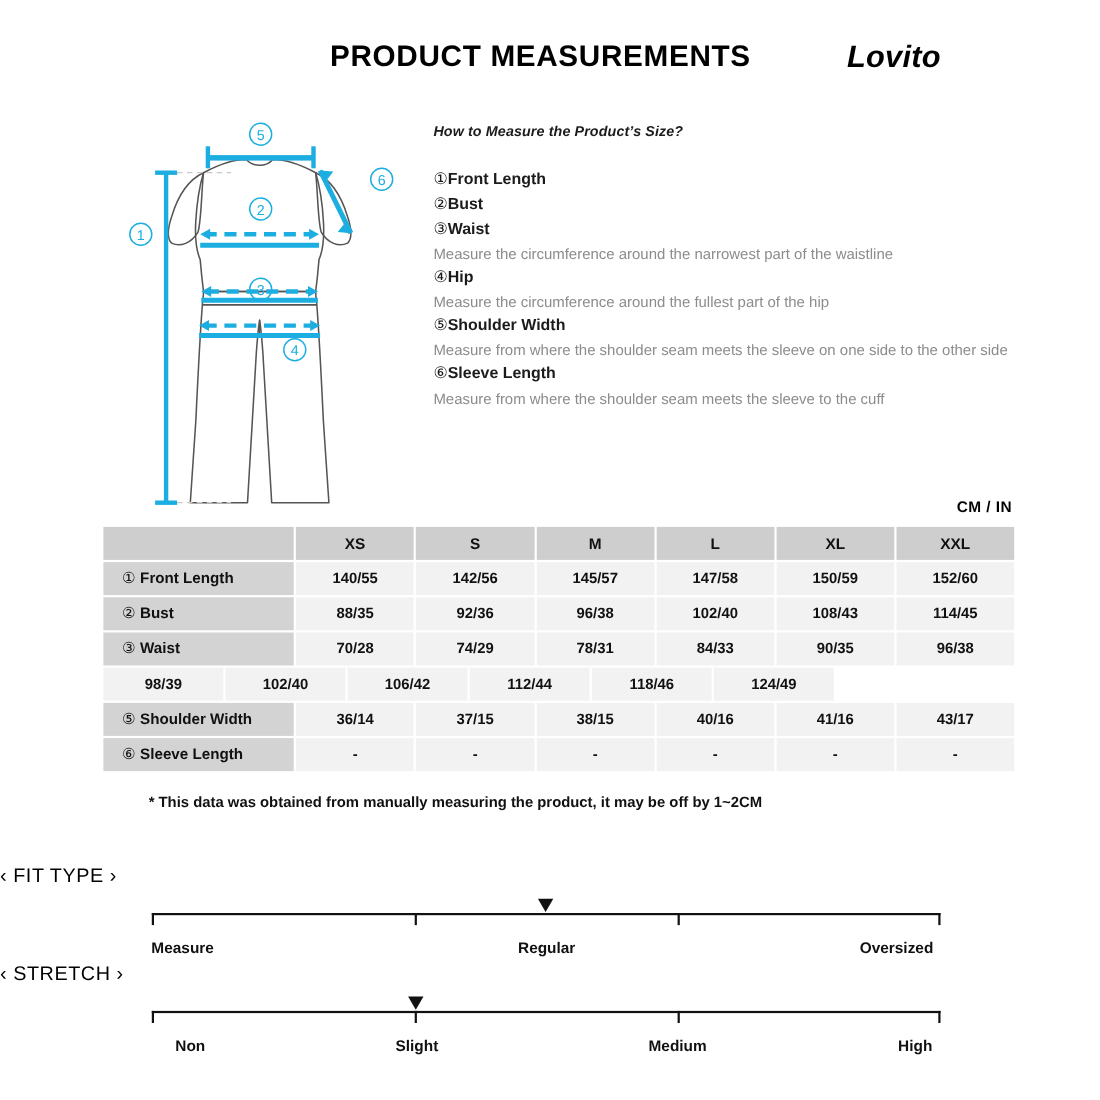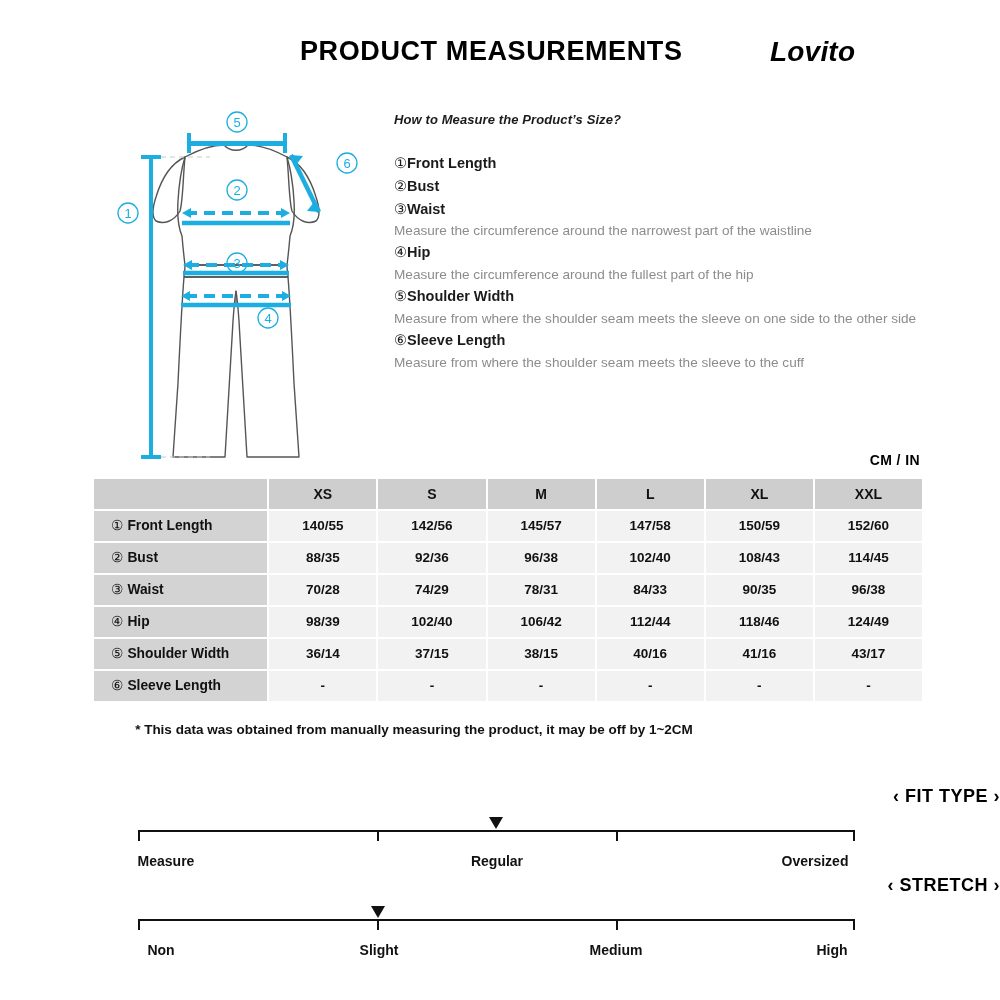--- a/index.html
+++ b/index.html
@@ -74,22 +74,22 @@
 
   
   .footnote {
     position: absolute; left: 0; top: 722px; width: 828px;
     text-align: center; font-size: 13.5px; font-weight: bold; color: #111;
   }
 
   
   .scale-block { position: absolute; left: 0; width: 1000px; }
   .scale-title {
-    width: 1000px; text-align: right;
-    font-size: 18px; font-weight: bold; letter-spacing: .5px; color: #000;
+    width: 1000px; text-align: left;
+    font-size: 18px; font-weight: normal; letter-spacing: .5px; color: #000;
   }
   .scale-wrap { position: relative; left: 138px; width: 717px; height: 30px; margin-top: 12px; }
   .scale-line {
     position: absolute; left: 0; top: 11px; width: 717px; height: 2px; background: #111;
   }
   .tick { position: absolute; top: 11px; width: 2px; height: 11px; background: #111; }
   .marker {
     position: absolute; top: -2px;
     width: 0; height: 0; margin-left: -7px;
     border-left: 7px solid transparent;
@@ -261,21 +261,20 @@
       <div class="tcell lab-cell"><span class="circ">③</span><span>Waist</span></div>
       <div class="tcell col val-cell">70/28</div>
       <div class="tcell col val-cell">74/29</div>
       <div class="tcell col val-cell">78/31</div>
       <div class="tcell col val-cell">84/33</div>
       <div class="tcell col val-cell">90/35</div>
       <div class="tcell col val-cell">96/38</div>
     </div>
 
     <div class="trow">
-      <div class="tcell lab-cell"><span class="circ">④</span><span>Hip</span></div>
       <div class="tcell col val-cell">98/39</div>
       <div class="tcell col val-cell">102/40</div>
       <div class="tcell col val-cell">106/42</div>
       <div class="tcell col val-cell">112/44</div>
       <div class="tcell col val-cell">118/46</div>
       <div class="tcell col val-cell">124/49</div>
     </div>
 
     <div class="trow">
       <div class="tcell lab-cell"><span class="circ">⑤</span><span>Shoulder Width</span></div>
@@ -321,20 +320,20 @@
     <div class="scale-title">‹ STRETCH ›</div>
     <div class="scale-wrap">
       <div class="scale-line"></div>
       <div class="tick" style="left:0;"></div>
       <div class="tick" style="left:239px;"></div>
       <div class="tick" style="left:478px;"></div>
       <div class="tick" style="left:715px;"></div>
       <div class="marker" style="left:240px;"></div>
     </div>
     <div class="scale-labels">
-      <span class="slabel" style="left:23px;">Non</span>
+      <span class="slabel" style="left:35px;">Non</span>
       <span class="slabel" style="left:241px;">Slight</span>
       <span class="slabel" style="left:478px;">Medium</span>
       <span class="slabel" style="left:694px;">High</span>
     </div>
   </div>
 
 </div>
 
 </body></html>

